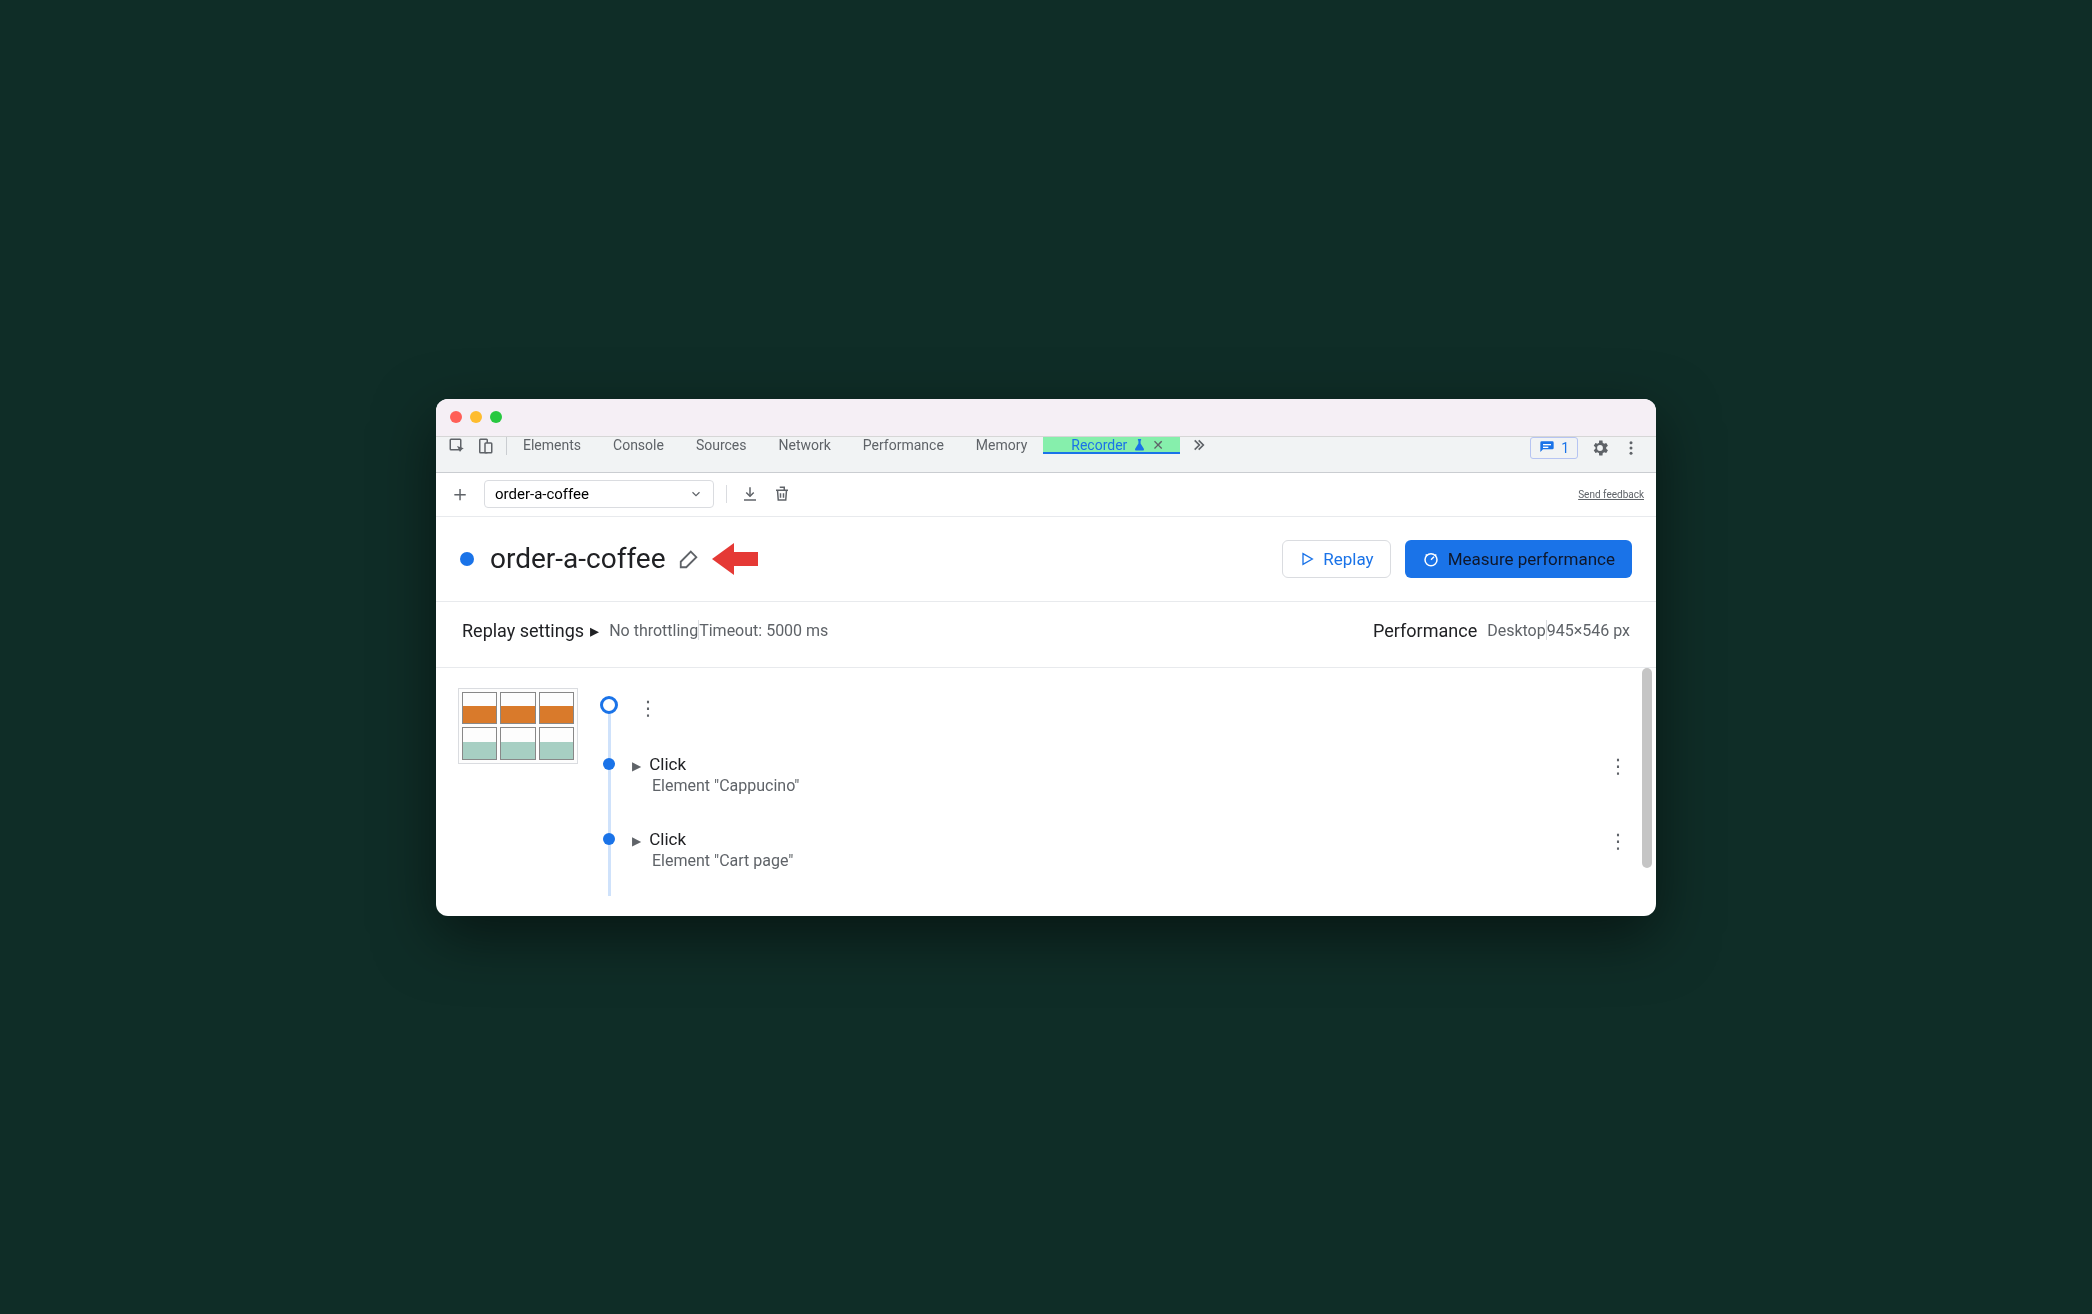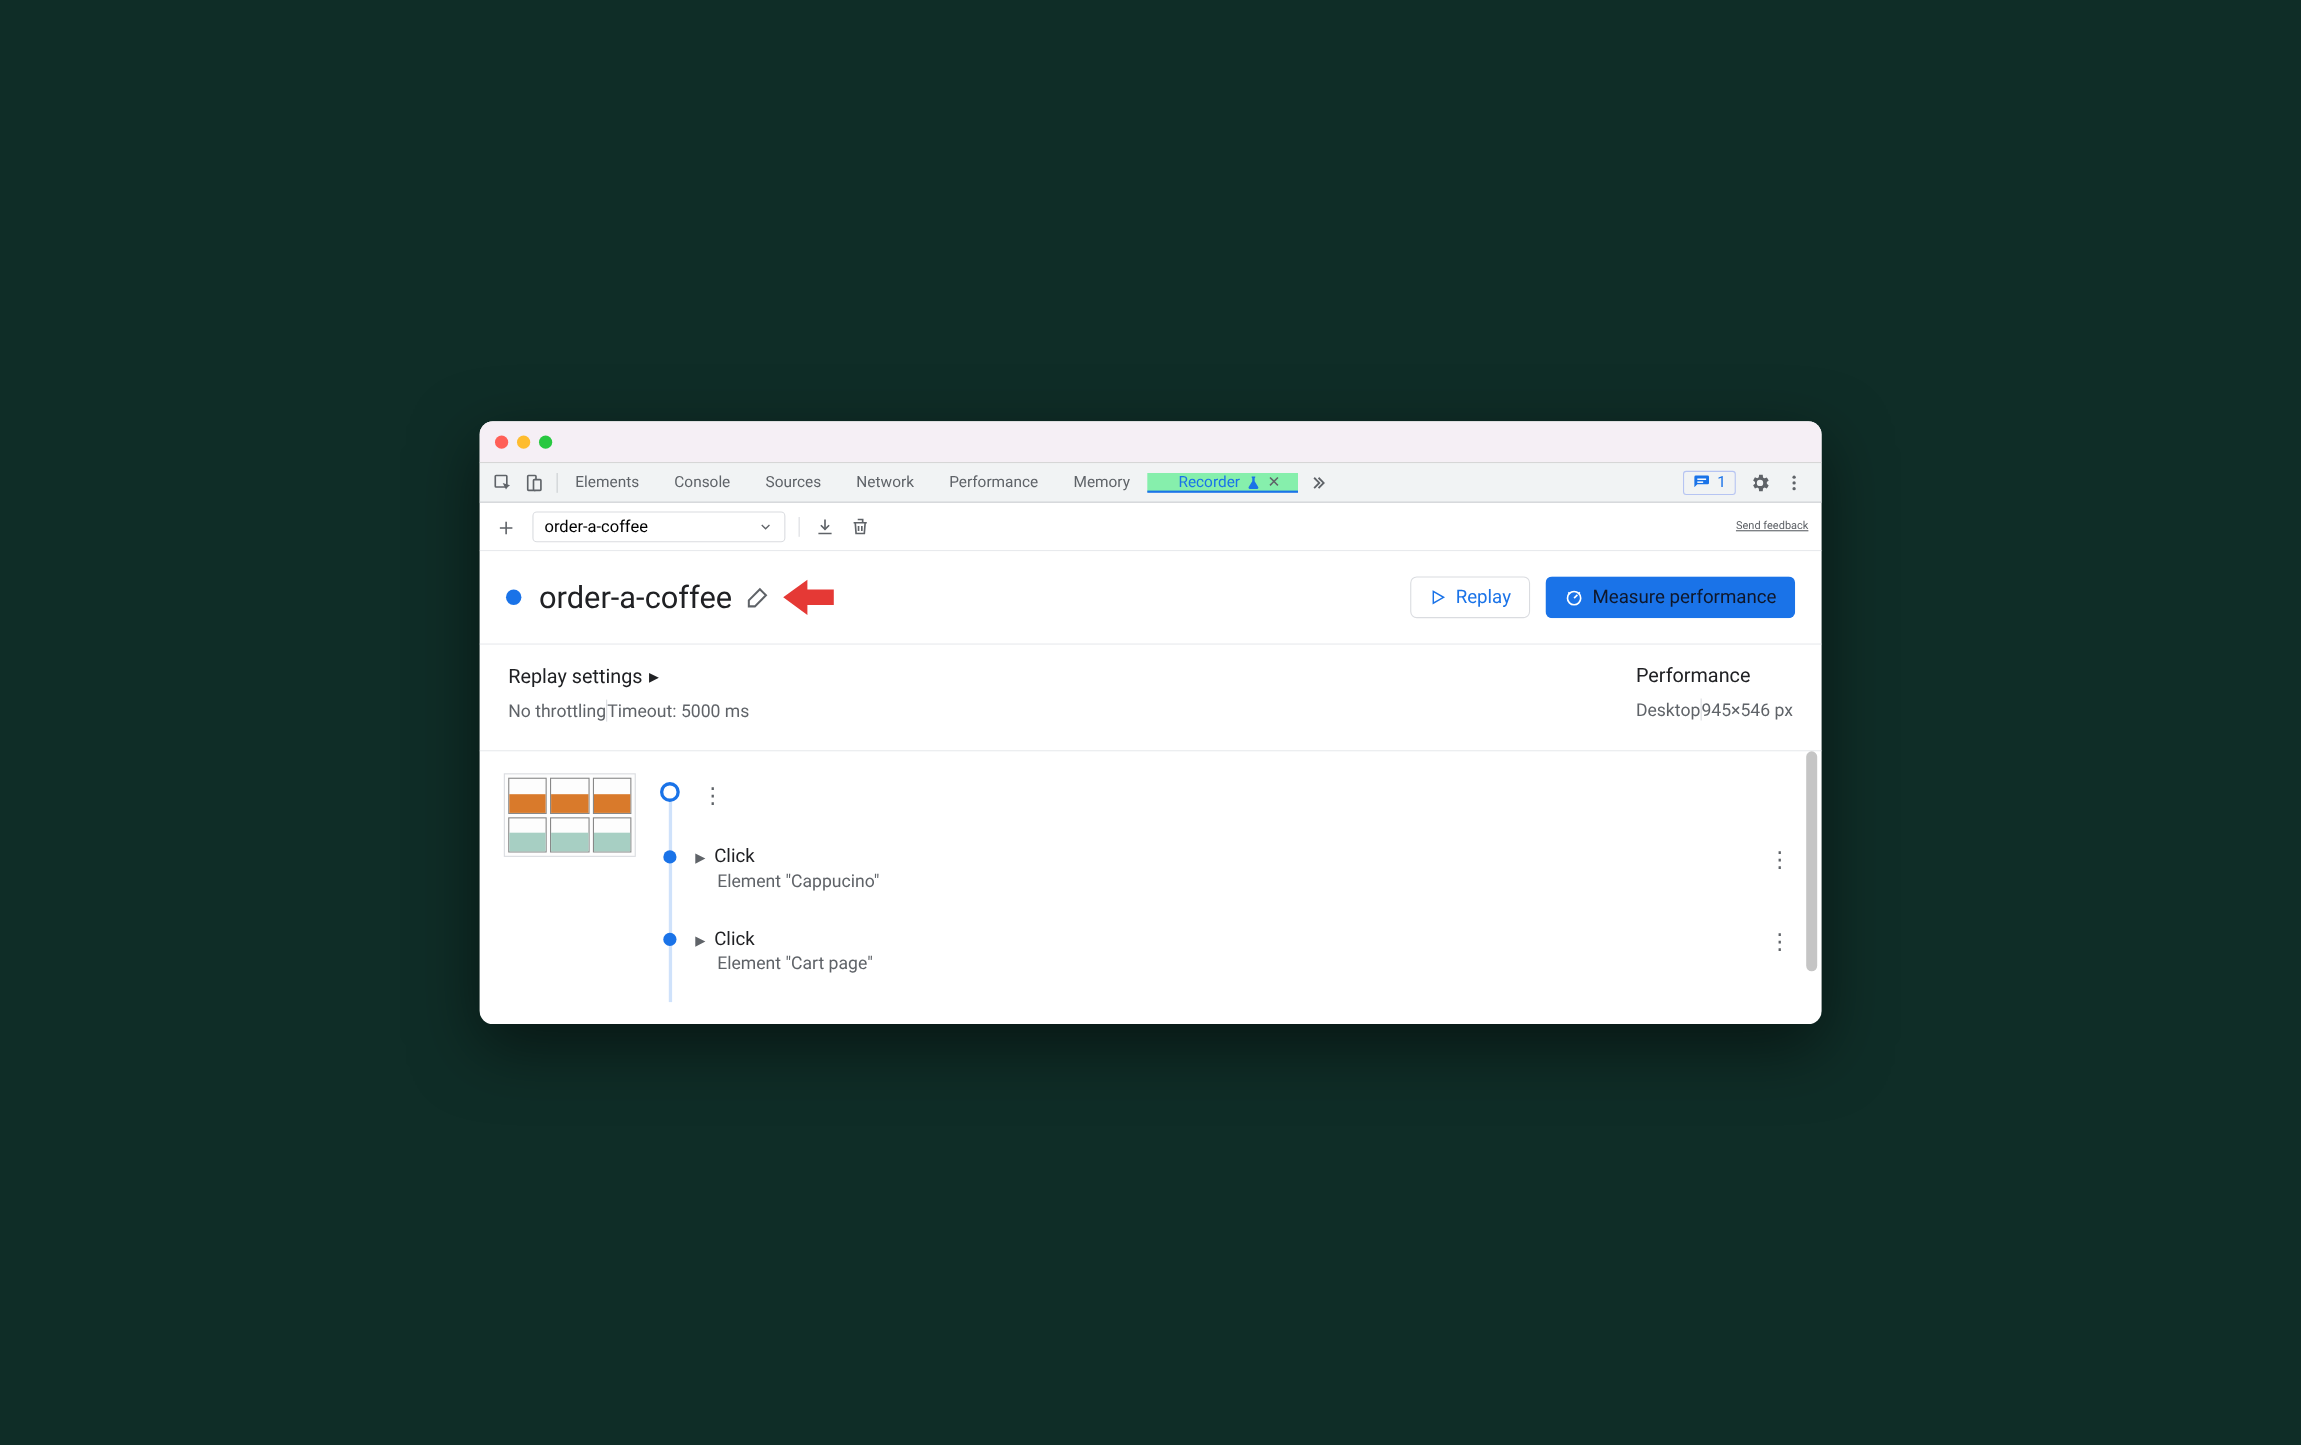--- a/index.html
+++ b/index.html
@@ -40,21 +40,21 @@
   font-size: 14px;
   font-weight: 600;
   color: #333;
   pointer-events: none;
 }
 .tabbar {
   height: 36px;
   background: #f1f3f4;
   border-bottom: 1px solid #cacdd1;
   display: flex;
-  align-items: center;
+  align-items: flex-start;
   padding: 0 8px;
 }
 .tabbar-left {
   display: flex; align-items: center; gap: 10px; padding: 0 12px 0 4px;
   border-right: 1px solid #cacdd1;
 }
 .tabbar-icon { width: 18px; height: 18px; display:flex; align-items:center; justify-content:center; color:#5f6368;}
 .tabs { display: flex; align-items: stretch; }
 .tab {
   padding: 0 16px;
@@ -117,21 +117,21 @@
   display:flex; align-items:center; gap:8px;
   font-size:17px; padding:8px 16px; border-radius:6px;
   cursor:pointer; border:1px solid transparent;
 }
 .btn-outline { border-color:#dadce0; color:#1a73e8; background:#fff;}
 .btn-primary { background:#1a73e8; color:#0f172a;}
 .settings-row {
   display:flex; padding:18px 26px 26px 26px;
   border-bottom:1px solid #e8eaed;
 }
-.settings-col { display:flex; flex-direction:column; gap:10px;}
+.settings-col { display:flex; flex-direction:row; gap:10px;}
 .settings-title { font-size:18px; color:#202124; display:flex; align-items:center; gap:6px;}
 .settings-sub { font-size:16px; color:#5f6368; display:flex; align-items:center; }
 .divider-v { width:1px; height:20px; background:#dadce0;}
 .env-col { margin-left:auto; text-align:left;}
 .steps-area { padding:20px 22px; display:flex; gap:22px; position:relative;}
 .thumb {
   width:120px; height:76px; border:1px solid #dadce0;
   background:#fdfdfd; flex-shrink:0; padding:3px;
   display:grid; grid-template-columns:repeat(3,1fr); grid-template-rows:repeat(2,1fr); gap:3px;
 }

